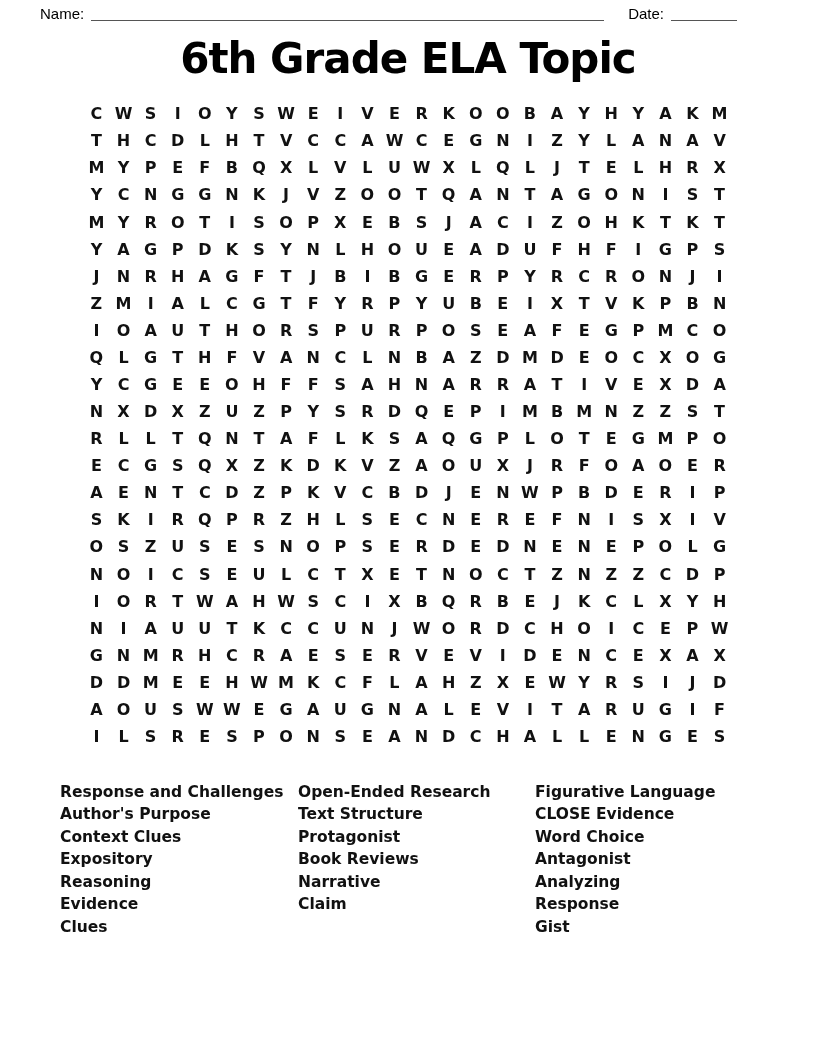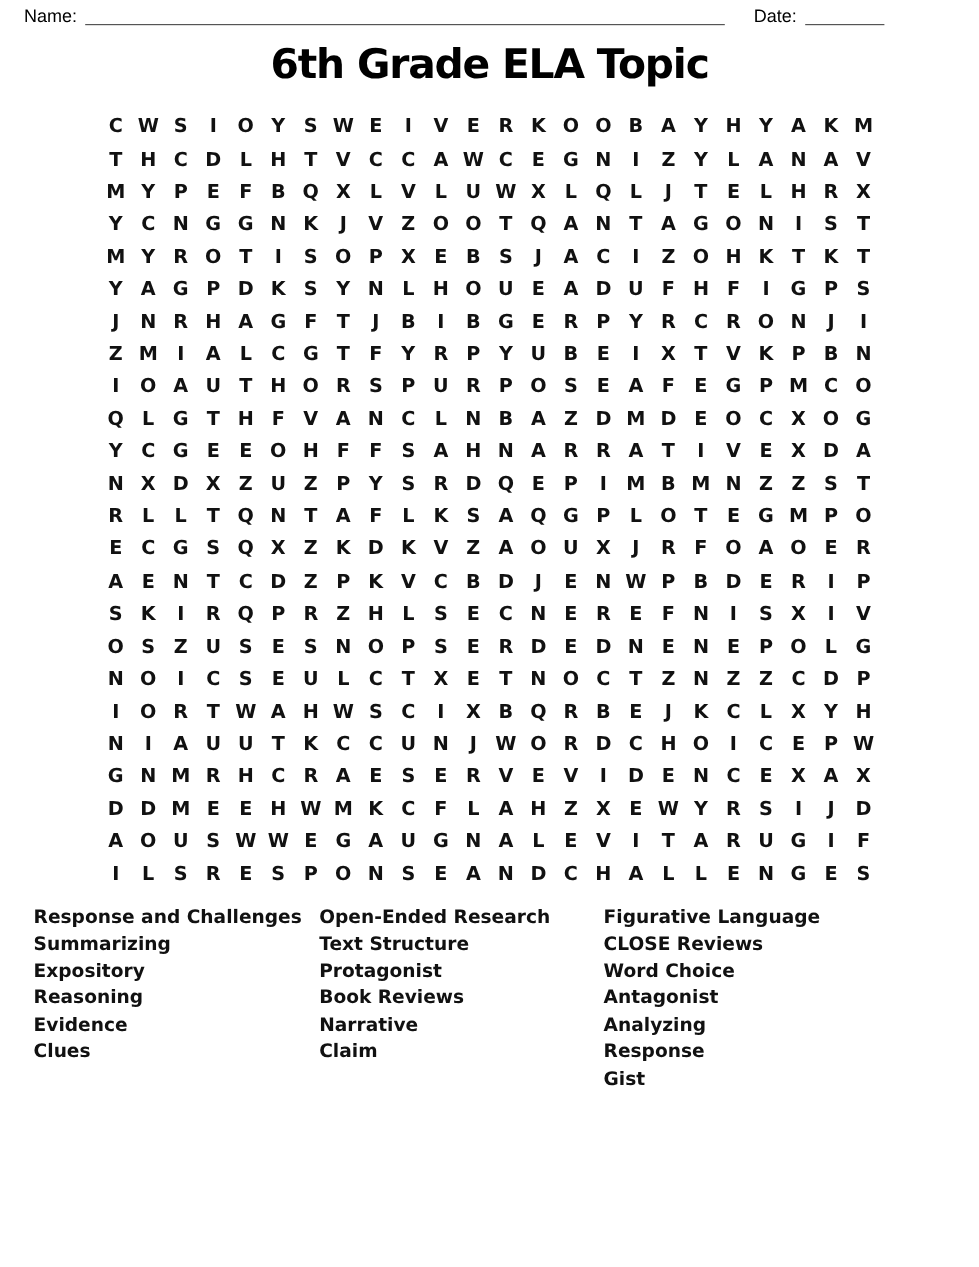--- a/index.html
+++ b/index.html
@@ -11,21 +11,21 @@
     font-family: "DejaVu Sans", sans-serif;
     color: #000000;
     overflow: hidden;
   }
   .page { width: 816px; height: 1056px; position: relative; }
 
   
   .header {
     display: flex;
     align-items: flex-end;
-    padding: 4px 79px 0 20px;
+    padding: 4px 79px 0 40px;
     font-family: "Liberation Sans", sans-serif;
     font-size: 15px;
     color: #000000;
     height: 22px;
   }
   .header .label { white-space: nowrap; }
   .name-line {
     flex: 1;
     border-bottom: 1.5px solid #555555;
     height: 15px;
@@ -36,21 +36,21 @@
     border-bottom: 1.5px solid #555555;
     height: 15px;
     margin: 0 0 1px 7px;
   }
 
   
   .title {
     margin-top: 14px;
     text-align: center;
     font-family: "DejaVu Sans", sans-serif;
-    font-size: 34px;
+    font-size: 42px;
     font-weight: 700;
     letter-spacing: -1px;
     color: #000000;
     line-height: 1.1;
   }
 
   
   .grid {
     width: -moz-fit-content;
     width: fit-content;
@@ -64,22 +64,22 @@
     align-items: center;
     justify-content: center;
     font-size: 16px;
     font-weight: 600;
     color: #111111;
   }
 
   
   .words {
     display: flex;
-    padding-left: 28px;
-    margin-top: 12px;
+    padding-left: 60px;
+    margin-top: 31px;
   }
   .word-col { display: block; }
   .word-col-1 { width: 238px; }
   .word-col-2 { width: 237px; }
   .word-col-3 { width: 240px; }
   .word-item {
     font-size: 15.5px;
     font-weight: 600;
     line-height: 22.4px;
     color: #111111;
@@ -723,37 +723,38 @@
         <span class="grid-cell">N</span>
         <span class="grid-cell">G</span>
         <span class="grid-cell">E</span>
         <span class="grid-cell">S</span>
       </div>
     </div>
 
   <div class="words">
     <div class="word-col word-col-1">
         <div class="word-item">Response and Challenges</div>
-        <div class="word-item">Summarizing</div>
+        <div class="word-item">Author's Purpose</div>
+        <div class="word-item">Context Clues</div>
         <div class="word-item">Expository</div>
         <div class="word-item">Reasoning</div>
         <div class="word-item">Evidence</div>
         <div class="word-item">Clues</div>
       </div>
     <div class="word-col word-col-2">
         <div class="word-item">Open-Ended Research</div>
         <div class="word-item">Text Structure</div>
         <div class="word-item">Protagonist</div>
         <div class="word-item">Book Reviews</div>
         <div class="word-item">Narrative</div>
         <div class="word-item">Claim</div>
       </div>
     <div class="word-col word-col-3">
         <div class="word-item">Figurative Language</div>
-        <div class="word-item">CLOSE Reviews</div>
+        <div class="word-item">CLOSE Evidence</div>
         <div class="word-item">Word Choice</div>
         <div class="word-item">Antagonist</div>
         <div class="word-item">Analyzing</div>
         <div class="word-item">Response</div>
         <div class="word-item">Gist</div>
       </div>
   </div>
 
 </div>
 

